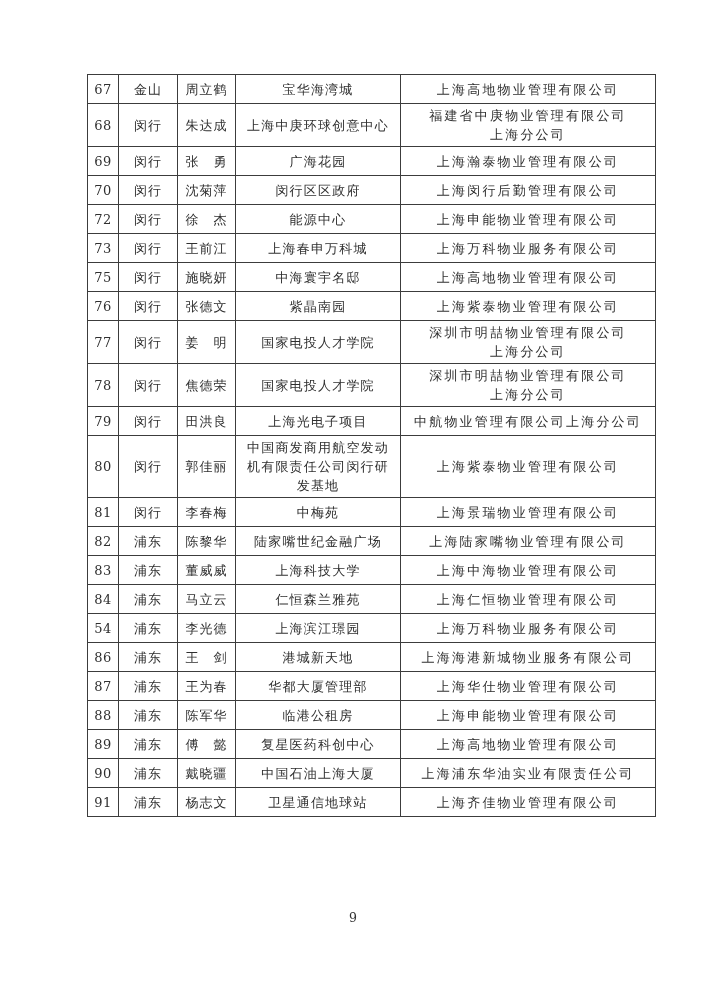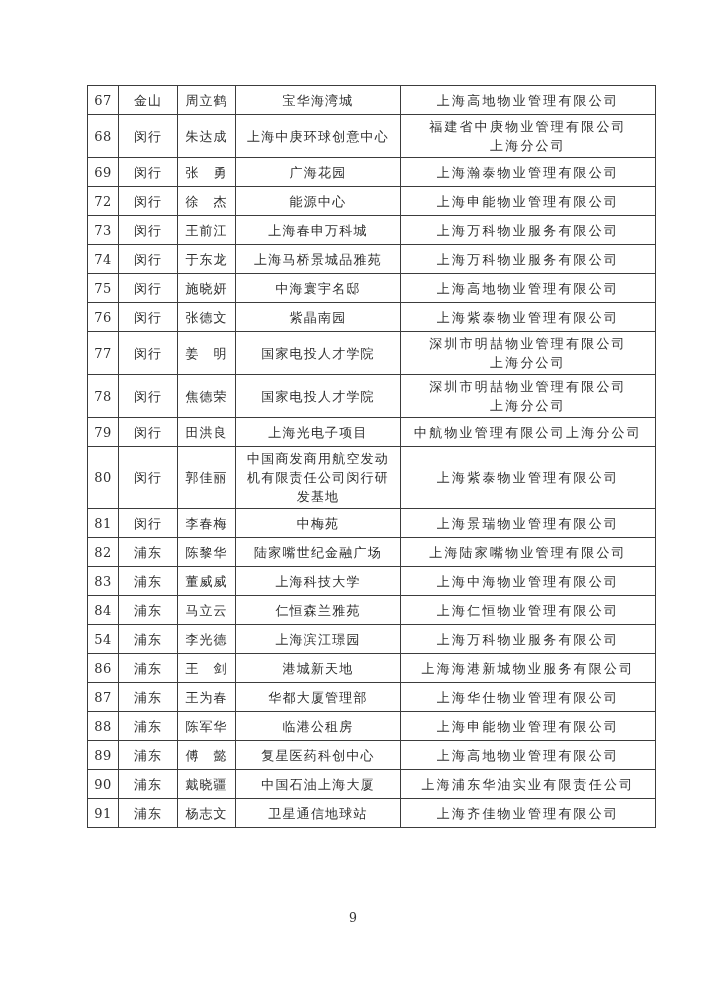--- a/index.html
+++ b/index.html
@@ -12,21 +12,21 @@
     width: 706px;
     height: 1000px;
     background: #ffffff;
     font-family: "DejaVu Serif", "Liberation Serif", serif;
     color: #2f2f2f;
     overflow: hidden;
   }
   table.roster {
     position: absolute;
     left: 87px;
-    top: 85px;
+    top: 74px;
     width: 568px;
     border-collapse: collapse;
     table-layout: fixed;
     border-radius: 20px;
   }
   table.roster td {
     border: 1px solid #3c3c3c;
     text-align: center;
     vertical-align: middle;
     font-size: 13px;
@@ -97,45 +97,45 @@
   </tr>
 
   <tr>
     <td class="c-no">69</td>
     <td class="c-district">闵行</td>
     <td class="c-name">张　勇</td>
     <td class="c-project">广海花园</td>
     <td class="c-company">上海瀚泰物业管理有限公司</td>
   </tr>
 
+  <tr>
+    <td class="c-no">70</td>
+    <td class="c-district">闵行</td>
+    <td class="c-name">沈菊萍</td>
+    <td class="c-project">闵行区区政府</td>
+    <td class="c-company">上海闵行后勤管理有限公司</td>
+  </tr>
 
 
   <tr>
     <td class="c-no">72</td>
     <td class="c-district">闵行</td>
     <td class="c-name">徐　杰</td>
     <td class="c-project">能源中心</td>
     <td class="c-company">上海申能物业管理有限公司</td>
   </tr>
 
   <tr>
     <td class="c-no">73</td>
     <td class="c-district">闵行</td>
     <td class="c-name">王前江</td>
     <td class="c-project">上海春申万科城</td>
     <td class="c-company">上海万科物业服务有限公司</td>
   </tr>
 
-  <tr>
-    <td class="c-no">74</td>
-    <td class="c-district">闵行</td>
-    <td class="c-name">于东龙</td>
-    <td class="c-project">上海马桥景城品雅苑</td>
-    <td class="c-company">上海万科物业服务有限公司</td>
-  </tr>
 
   <tr>
     <td class="c-no">75</td>
     <td class="c-district">闵行</td>
     <td class="c-name">施晓妍</td>
     <td class="c-project">中海寰宇名邸</td>
     <td class="c-company">上海高地物业管理有限公司</td>
   </tr>
 
   <tr>

